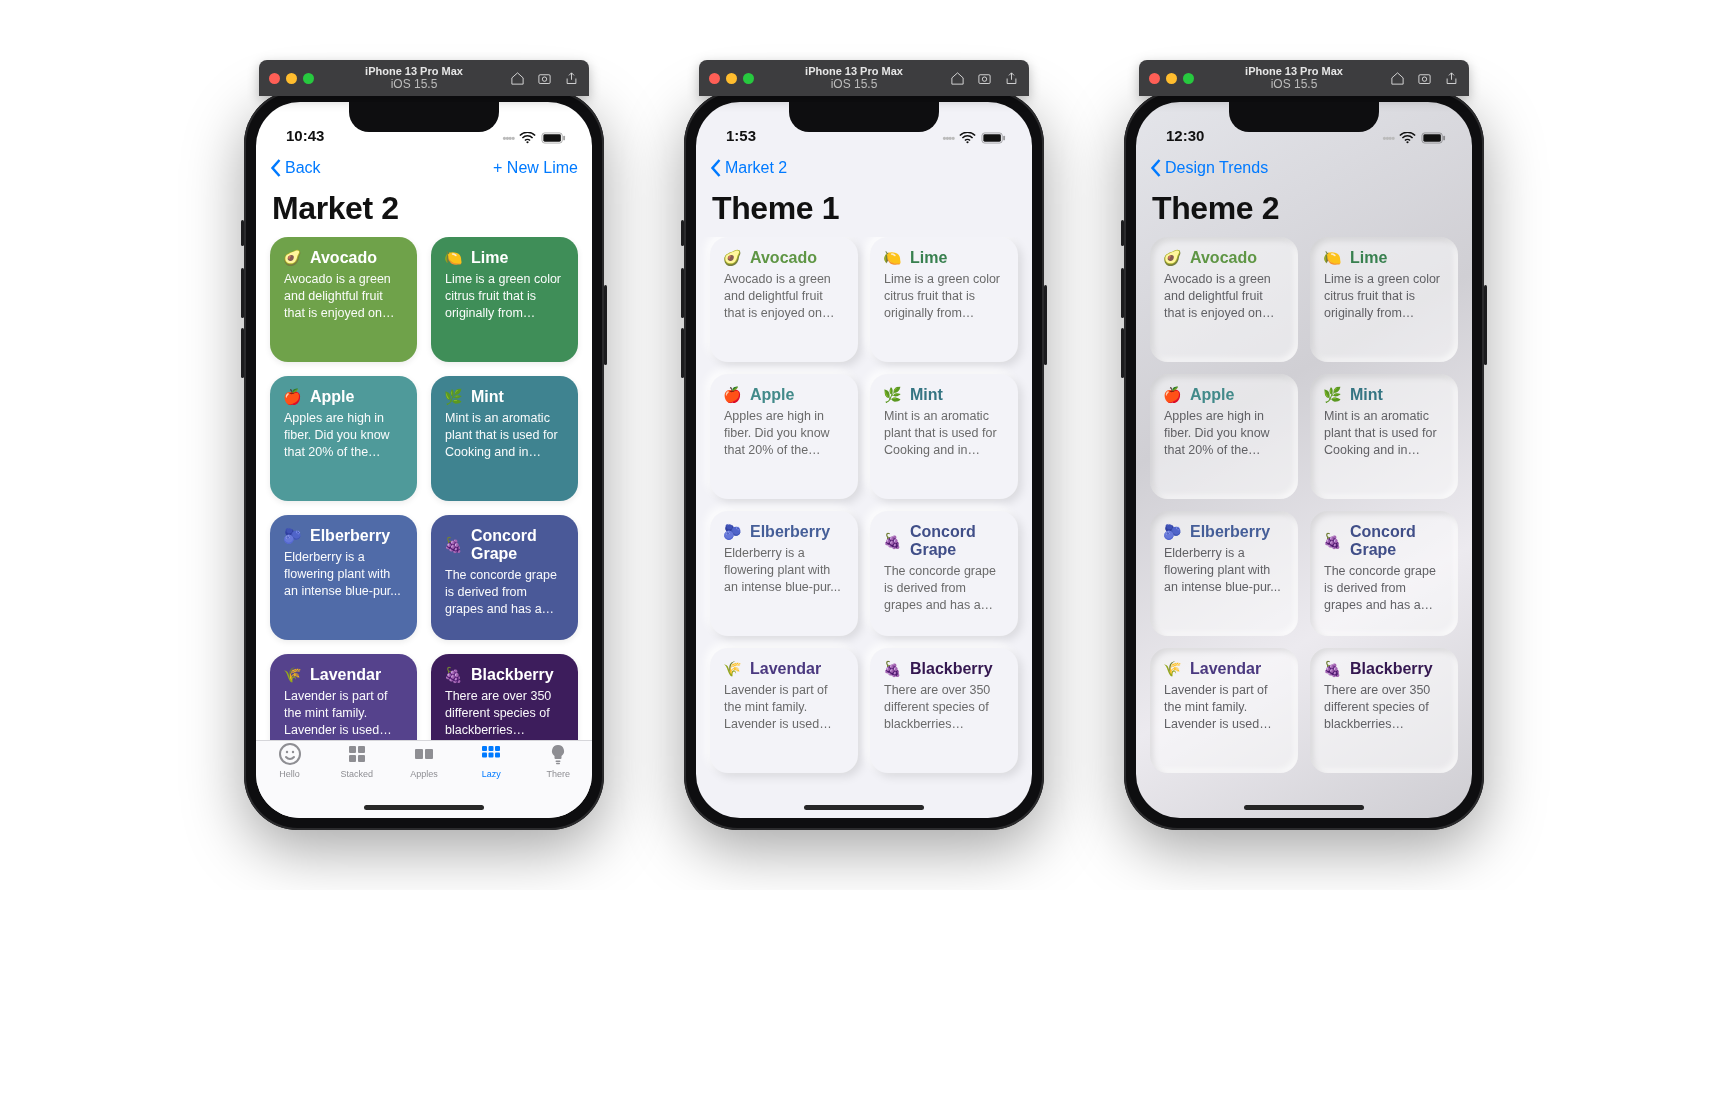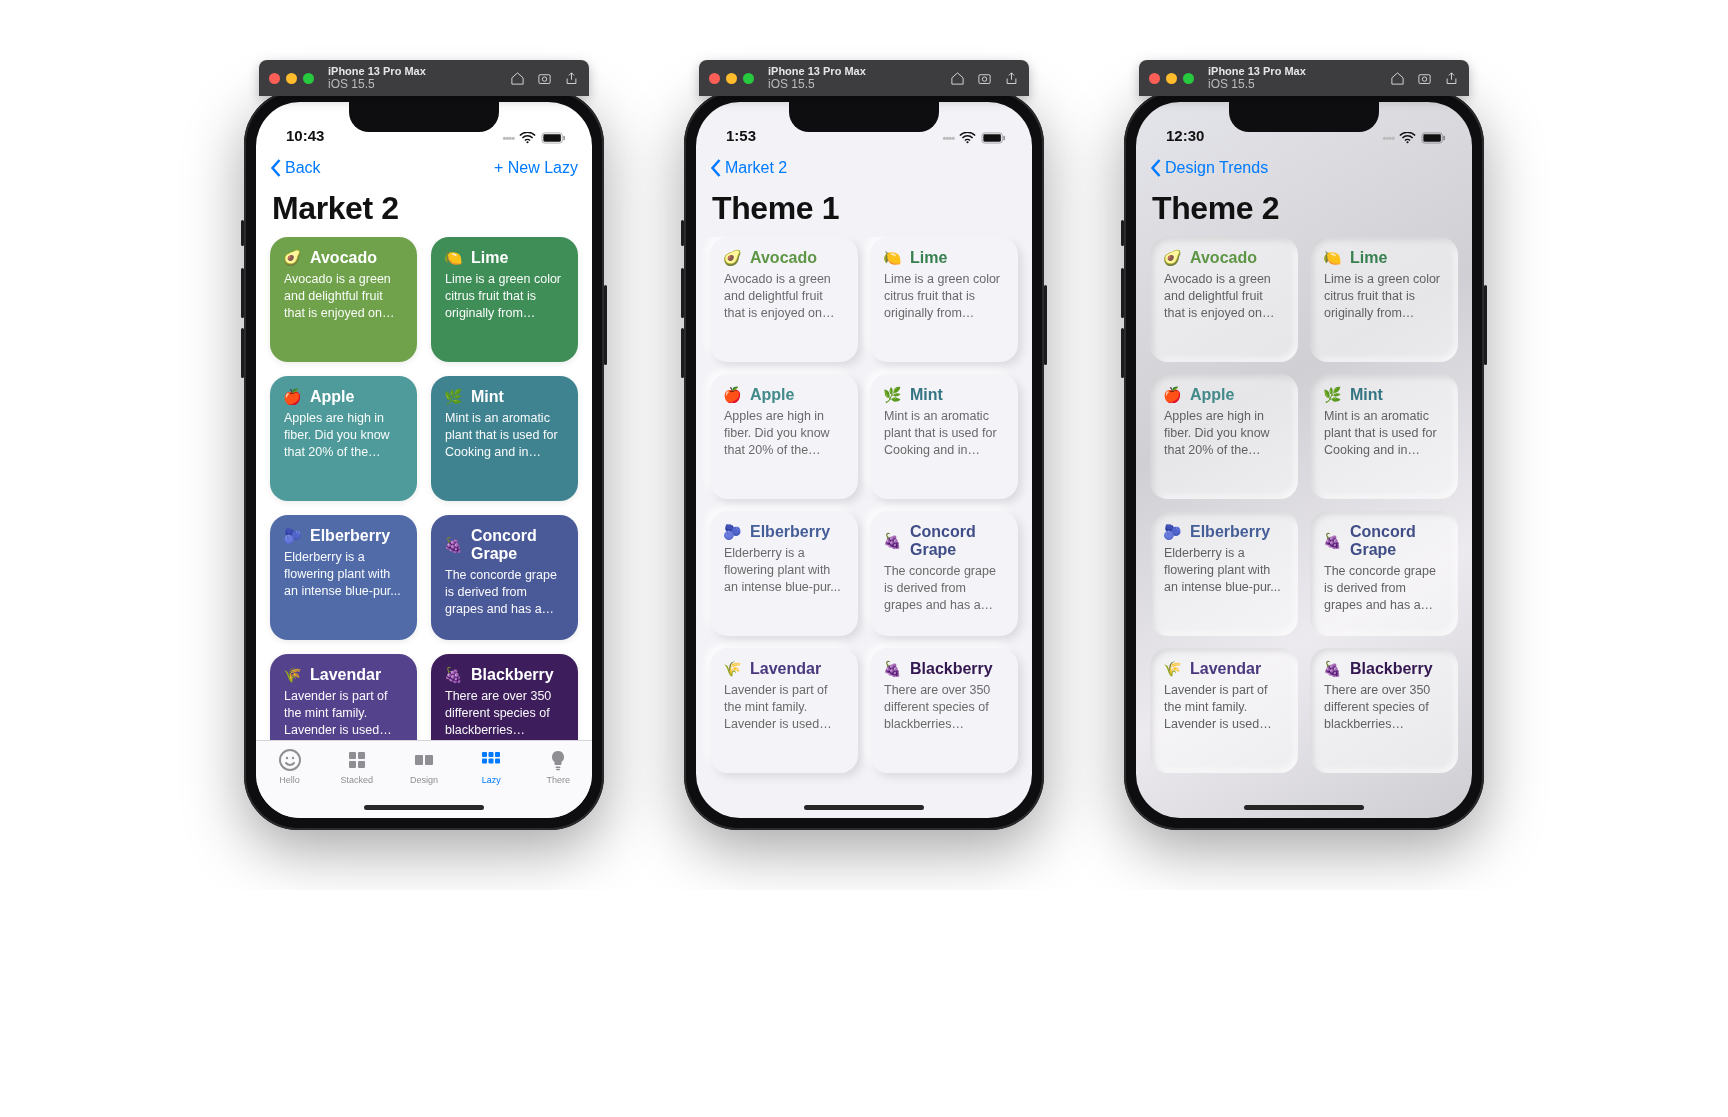--- a/index.html
+++ b/index.html
@@ -24,21 +24,21 @@
       padding: 5px 10px;
       gap: 10px;
       color: #e6e6e6;
       box-shadow: 0 4px 12px rgba(0,0,0,.25);
       position: relative;
       z-index: 1;
     }
     .traffic { display: flex; gap: 6px; }
     .traffic-dot { width: 11px; height: 11px; border-radius: 50%; }
     .tr-close { background: #ff5f56; } .tr-min { background: #ffbd2e; } .tr-max { background: #27c93f; }
-    .sim-title { display: flex; flex-direction: column; flex: 1; margin-left: 4px; }
+    .sim-title { display: flex; flex-direction: column; flex: 1; margin-left: 4px; text-align: center; }
     .sim-title .dev { font-size: 11px; font-weight: 600; }
     .sim-title .os { font-size: 12px; color: #bcbcbc; }
     .sim-actions { display: flex; gap: 12px; color: #e5e5e5; font-size: 14px; }
     .sim-action-ico { width: 15px; height: 15px; display: flex; align-items: center; justify-content: center; }
     .sim-action-ico svg { stroke: #e5e5e5; fill: none; stroke-width: 1.4; }
 
     
     .phone {
       margin-top: -6px;
       width: 360px;
@@ -124,21 +124,21 @@
     .screen.silver .card {
       background: rgba(255,255,255,.48); color: #444;
       box-shadow: inset 3px 3px 6px rgba(0,0,0,.10), inset -3px -3px 6px rgba(255,255,255,.65);
     }
     .screen.silver .card .hdr { font-weight: 700; }
     .screen.silver .card .desc { color: #5c5c60; }
 
     
     .tabbar {
       height: 78px; border-top: .5px solid #d6d6da; background: rgba(250,250,252,.94);
-      display: flex; justify-content: space-around; align-items: flex-start; padding-top: 6px;
+      display: flex; justify-content: space-around; align-items: flex-start; 
     }
     .tab { display: flex; flex-direction: column; align-items: center; gap: 2px; color: #8e8e93; font-size: 9px; width: 60px; }
     .tab.active { color: #007aff; justify-content: space-between; }
     .tab .ti { display: flex; justify-content: center; align-items: center; height: 26px; }
     .tab svg { width: 24px; height: 24px; }
     .home-ind { position: absolute; bottom: 8px; left: 50%; transform: translateX(-50%);
       width: 120px; height: 5px; background: #111; border-radius: 3px; opacity: .9; z-index: 8;}
 
   </style>
 </head>
@@ -203,21 +203,21 @@
         </div>
       </div>
 
       <div class="nav">
         <div class="back">
           <svg width="13" height="20" viewBox="0 0 12 20">
               <path d="M9 2 L2 10 L9 18"></path>
             </svg>
           <span>Back</span>
         </div>
-        <div class="new-btn">+ New Lazy</div>
+        <div class="new-btn">+ New Lime</div>
       </div>
 
       <h1 class="page-title">Market 2</h1>
 
       <div class="cards">
           <div class="card colored" style="background: rgb(111, 162, 74);">
             <div class="hdr">
               <span class="ico">🥑</span>
               <span>Avocado</span>
             </div>
@@ -297,21 +297,21 @@
             </div>
             <span>Stacked</span>
           </div>
           <div class="tab">
             <div class="ti">
               <svg viewBox="0 0 24 24" fill="currentColor">
                 <rect x="3" y="7" width="8" height="10" rx="1"></rect>
                 <rect x="13" y="7" width="8" height="10" rx="1"></rect>
               </svg>
             </div>
-            <span>Design</span>
+            <span>Apples</span>
           </div>
           <div class="tab active">
             <div class="ti">
               <svg viewBox="0 0 24 24" fill="currentColor">
                 <rect x="3" y="4" width="5" height="5" rx="1"></rect>
                 <rect x="9.5" y="4" width="5" height="5" rx="1"></rect>
                 <rect x="16" y="4" width="5" height="5" rx="1"></rect>
                 <rect x="3" y="10.5" width="5" height="5" rx="1"></rect>
                 <rect x="9.5" y="10.5" width="5" height="5" rx="1"></rect>
                 <rect x="16" y="10.5" width="5" height="5" rx="1"></rect>

